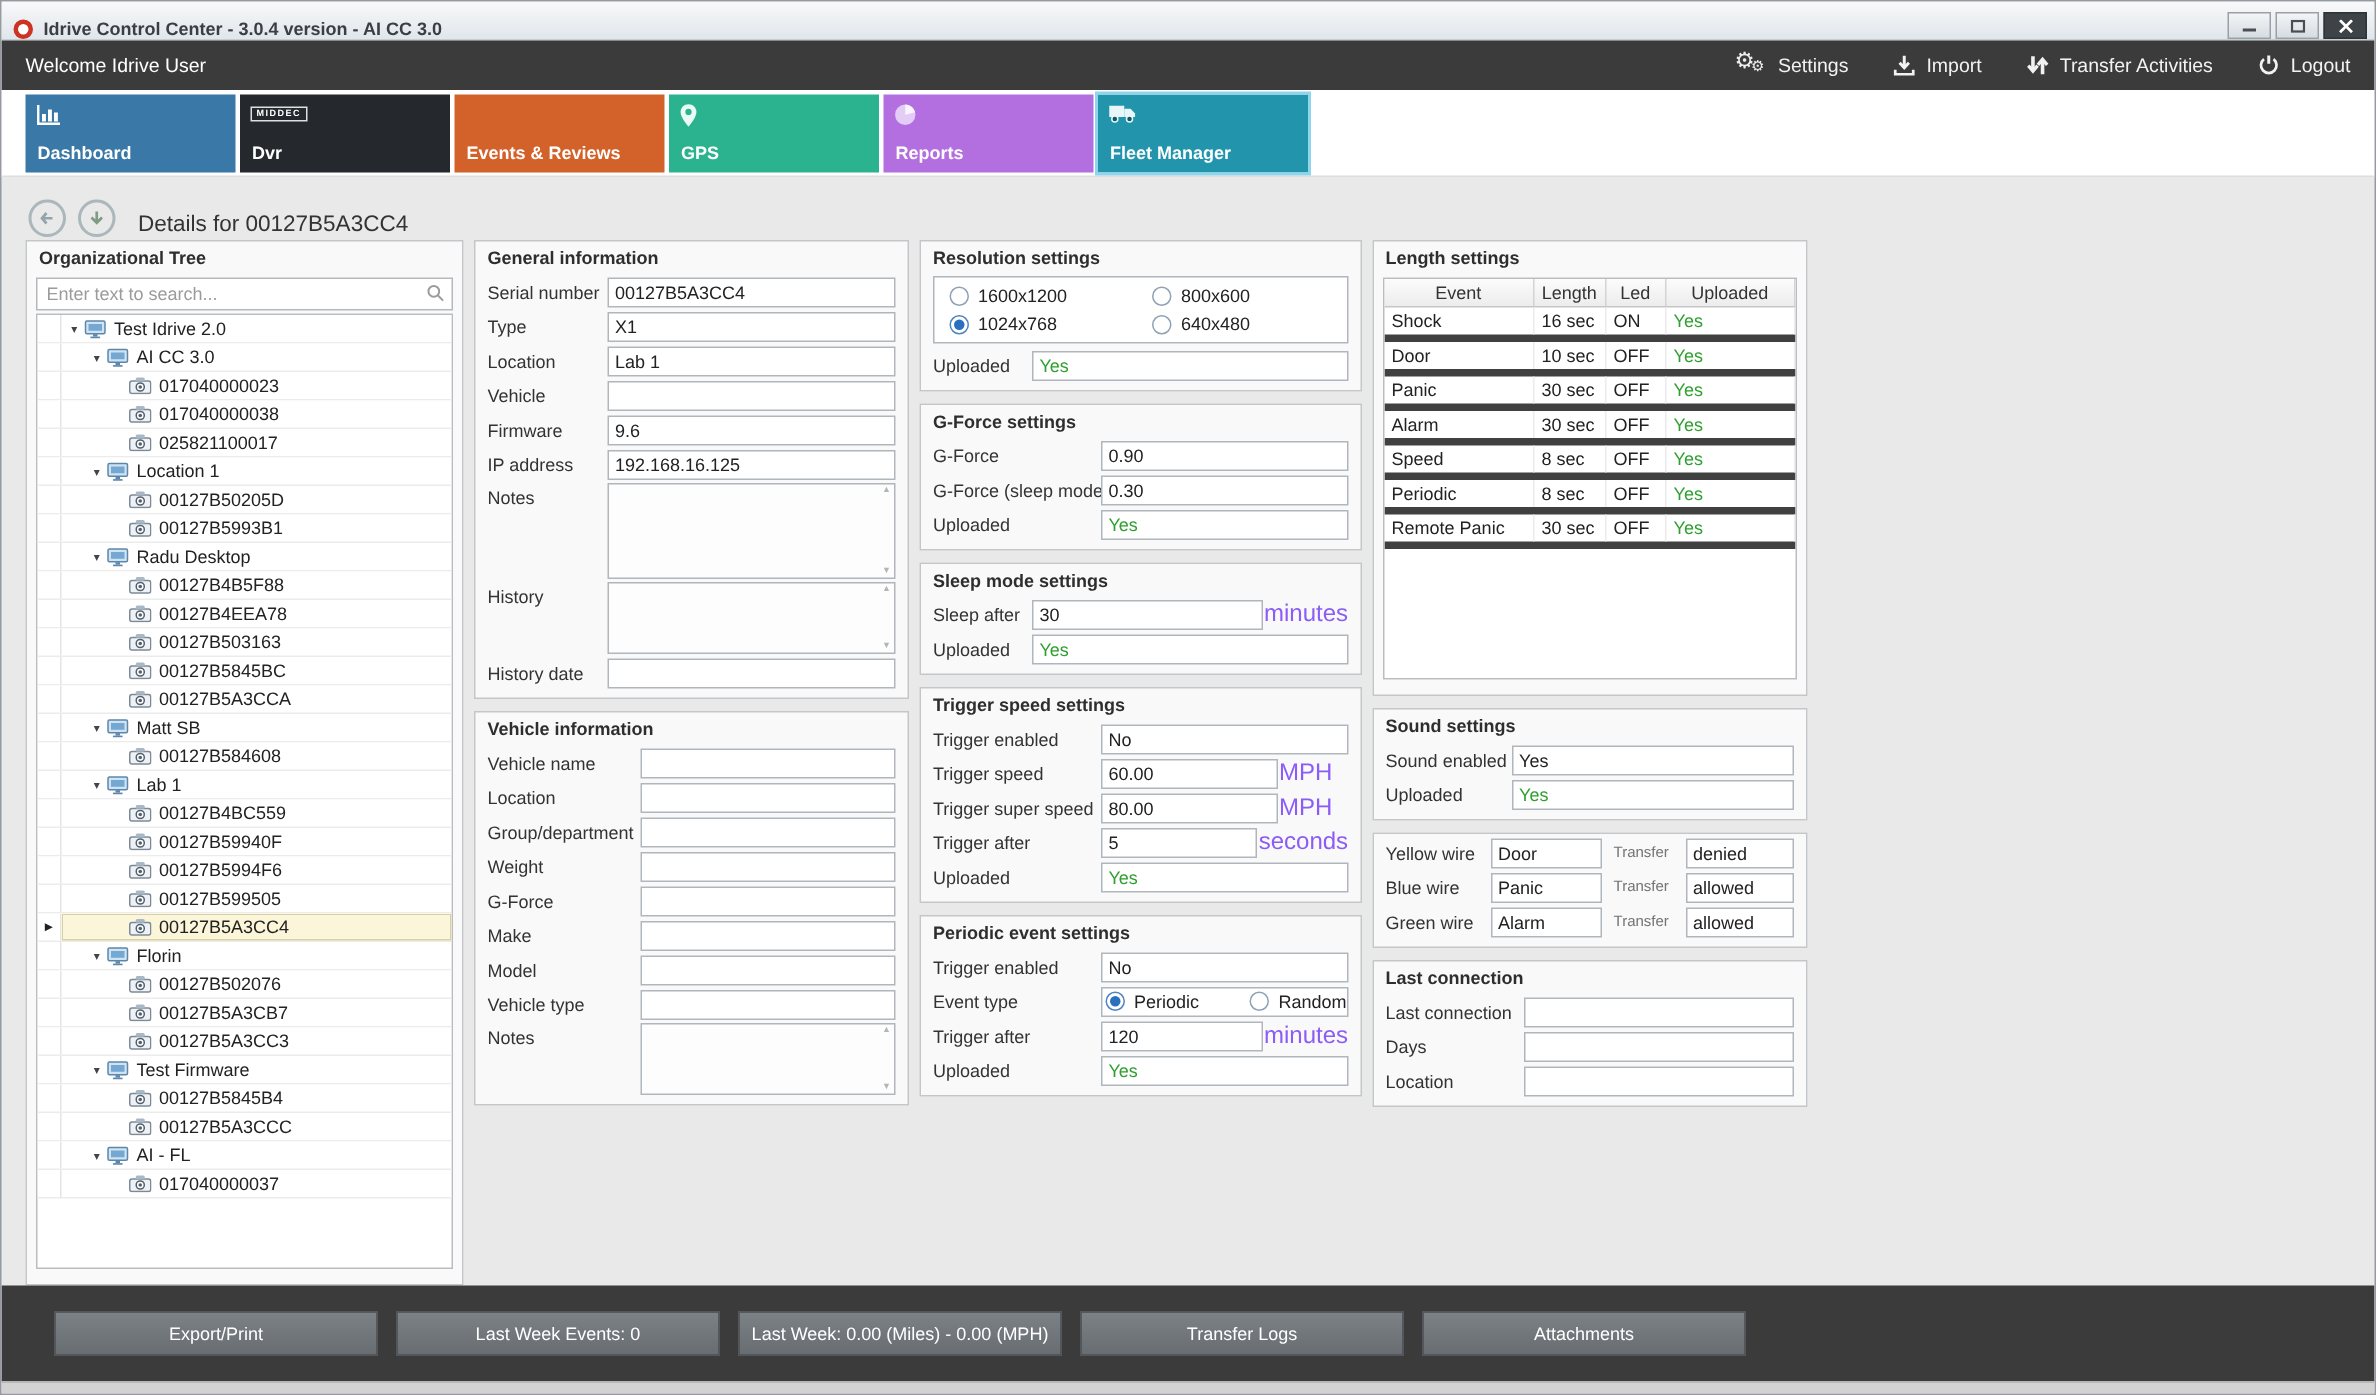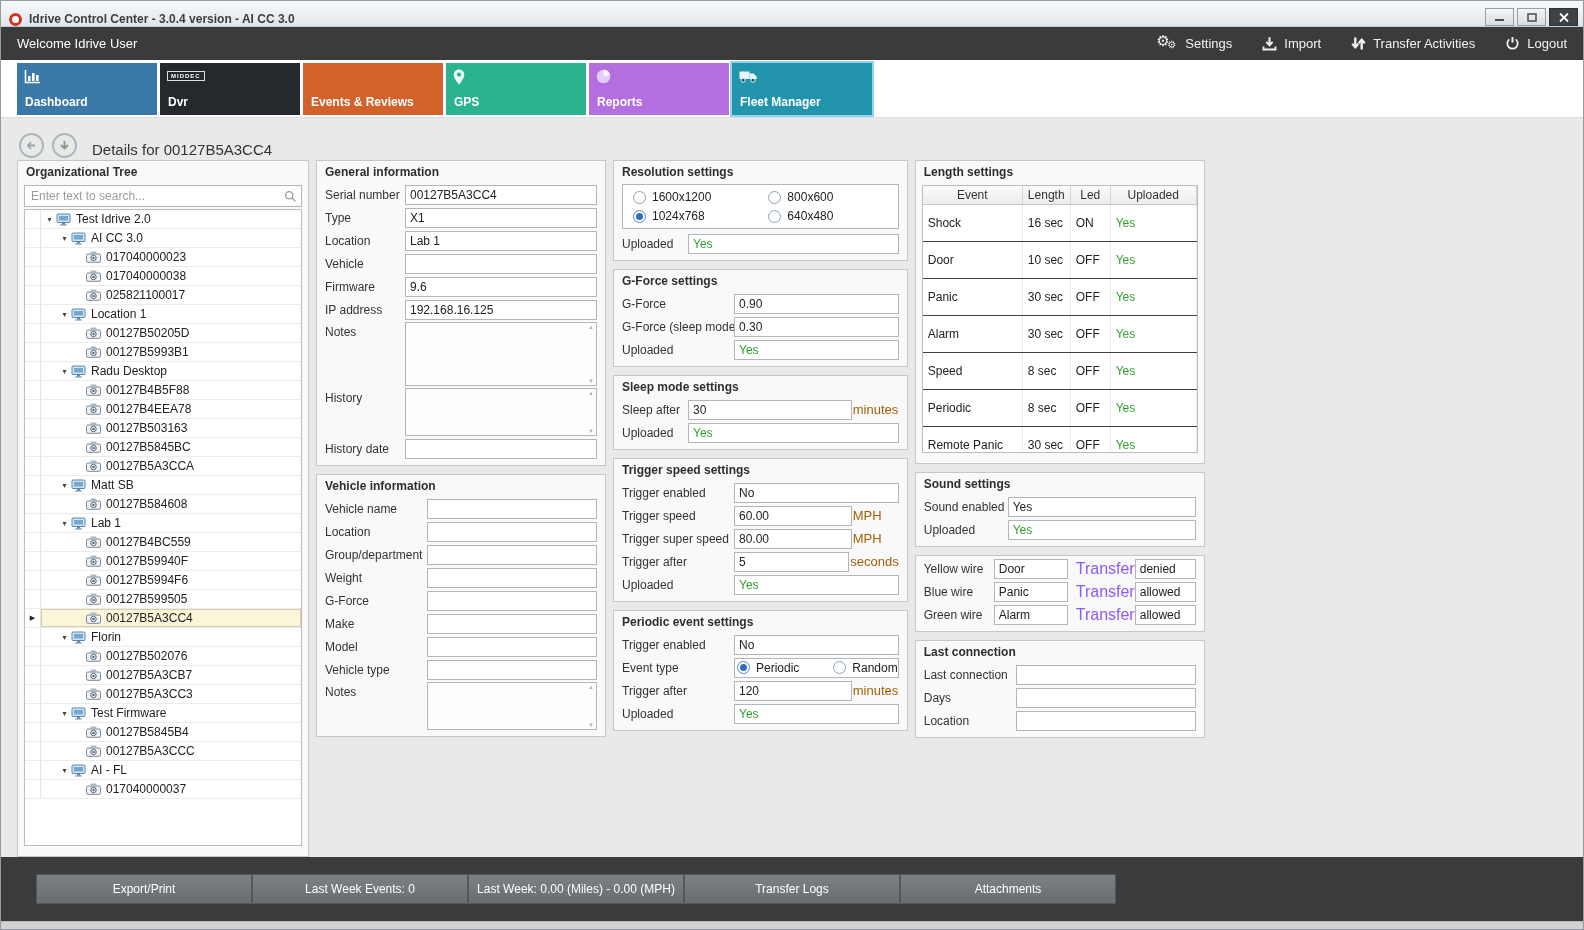--- a/index.html
+++ b/index.html
@@ -42,22 +42,22 @@
   .col{display:flex;flex-direction:column;gap:8px;flex:0 0 290px}
   .gb{background:#f9f9f9;border:1px solid #c3c7ca;display:flex;flex-direction:column;padding-bottom:4px}
   .gb-title{font-size:12px;font-weight:bold;color:#2e2e2e;padding:4px 8px 3px;white-space:nowrap}
 
   
   .frow{display:flex;align-items:center;margin:2px 8px;min-height:21px}
   .frow label{flex:0 0 var(--lw,80px);font-size:12px;color:#333;white-space:nowrap;overflow:hidden}
   .tb{flex:1;height:20px;border:1px solid #b0b6bb;background:#fff;font-size:12px;color:#222;padding:0 4px;display:flex;align-items:center;overflow:hidden;white-space:nowrap}
   .tb.green{color:#2fa02f}
   .tb.narrow{flex:0 0 74px}
-  .suffix{flex:0 0 46px;margin-left:1px;font-size:13px;color:#a16207;white-space:nowrap}
-  .mid-label{flex:0 0 48px;margin-left:8px;font-size:16px;color:#8b5cf6}
+  .suffix{flex:0 0 46px;margin-left:1px;font-size:16px;color:#8b5cf6;white-space:nowrap}
+  .mid-label{flex:0 0 48px;margin-left:8px;font-size:10px;color:#737373}
   .memo-row{align-items:flex-start}
   .memo-row label{margin-top:3px}
   .memo{position:relative;flex:1;border:1px solid #b0b6bb;background:#fdfdfd;font-size:12px;color:#222;padding:2px 14px 2px 4px}
   .memo::before{content:"▲";position:absolute;top:1px;right:2px;font-size:6px;color:#b5b5b5}
   .memo::after{content:"▼";position:absolute;bottom:1px;right:2px;font-size:6px;color:#b5b5b5}
 
   
   .res-options{margin:2px 8px;border:1px solid #b0b6bb;background:#fff;padding:5px 2px;display:grid;grid-template-columns:1fr 1fr;row-gap:5px}
   .ropt{display:flex;align-items:center;padding-left:8px;font-size:12px;color:#222;cursor:pointer}
   .radio{width:13px;height:13px;border-radius:50%;border:1px solid #8fa1b5;background:#fff;margin-right:6px;display:inline-flex;align-items:center;justify-content:center;flex:0 0 13px}
@@ -78,28 +78,28 @@
   .t-row.sel .t-content{background:#fbf6d9;box-shadow:inset 0 0 0 1px #d8d0a2}
   .exp{flex:0 0 13px;font-size:8px;color:#444;text-align:center;line-height:19px}
   .t-icon{flex:0 0 17px;display:flex;align-items:center}
   .t-label{font-size:12px;color:#222;margin-left:3px;white-space:nowrap}
 
   
   .gb-length{height:304px}
   .lt{margin:3px 6px 6px;border:1px solid #b9bdc1;background:#fff;flex:1;display:flex;flex-direction:column;overflow:hidden}
   .lt-head{display:flex;background:linear-gradient(#fcfcfc,#ececec);border-bottom:1px solid #c6c6c6;flex:0 0 auto}
   .lt-hc{font-size:12px;color:#333;text-align:center;padding:2px 0;border-right:1px solid #d4d4d4;white-space:nowrap}
-  .lt-row{display:flex;border-bottom:1px solid #404040;height:37px;flex:0 0 auto}
+  .lt-row{display:flex;border-bottom:5px solid #404040;height:23px;flex:0 0 auto}
   .lt-c{font-size:12px;color:#222;padding:0 5px;border-right:1px solid #ececec;display:flex;align-items:center;white-space:nowrap;overflow:hidden}
   .lt-c.green{color:#2fa02f}
   .lt-col0{flex:0 0 100px}.lt-col1{flex:0 0 48px}.lt-col2{flex:0 0 40px}.lt-col3{flex:1}
 
   
   .bottombar{height:64px;flex:0 0 auto;background:#3b3b3b;display:flex;align-items:center;padding-left:35px}
-  .bb-btns{display:flex;}
+  .bb-btns{display:flex;gap:12px}
   .bb-btn{width:216px;height:30px;background:linear-gradient(#7c8186,#686d72);border:1px solid #53575b;color:#fff;font-size:12px;display:flex;align-items:center;justify-content:center;cursor:pointer;white-space:nowrap;padding:0 4px}
   .bottom-edge{height:8px;flex:0 0 auto;background:#d2d2d2;border-top:1px solid #b9b9b9}
 </style>
 </head>
 <body>
 
 <div class="window">
 
   <div class="titlebar">
     <span class="app-icon"></span>

